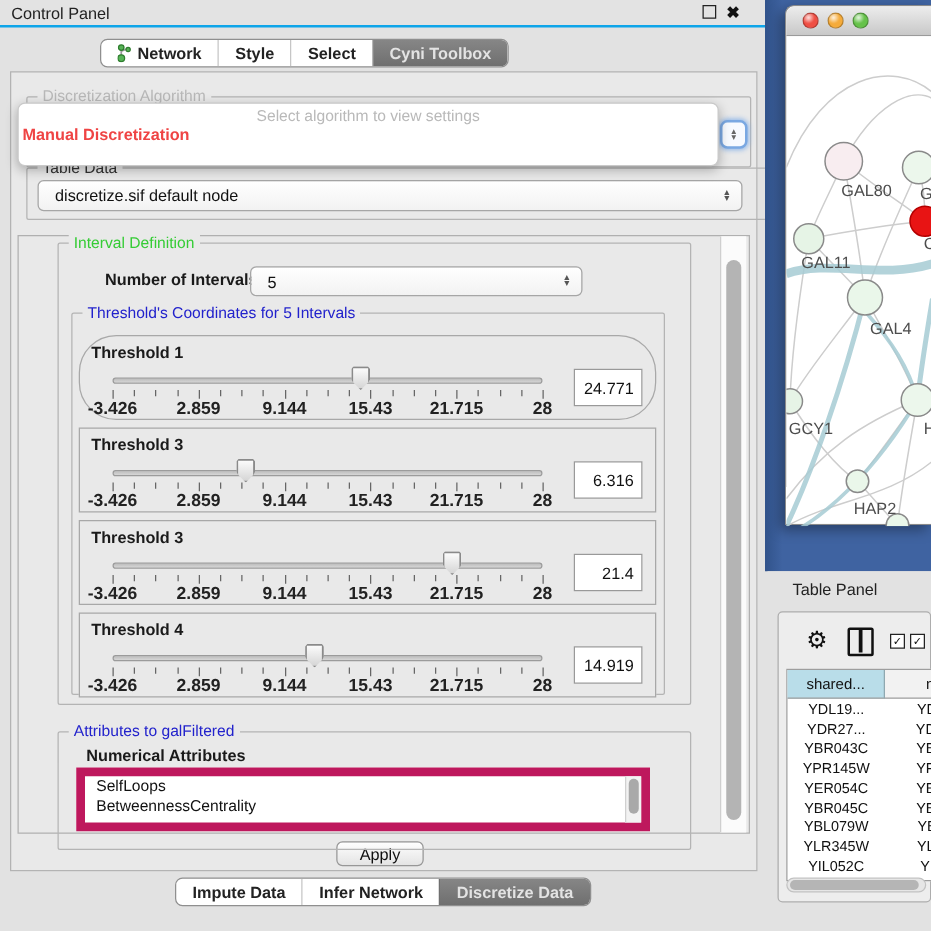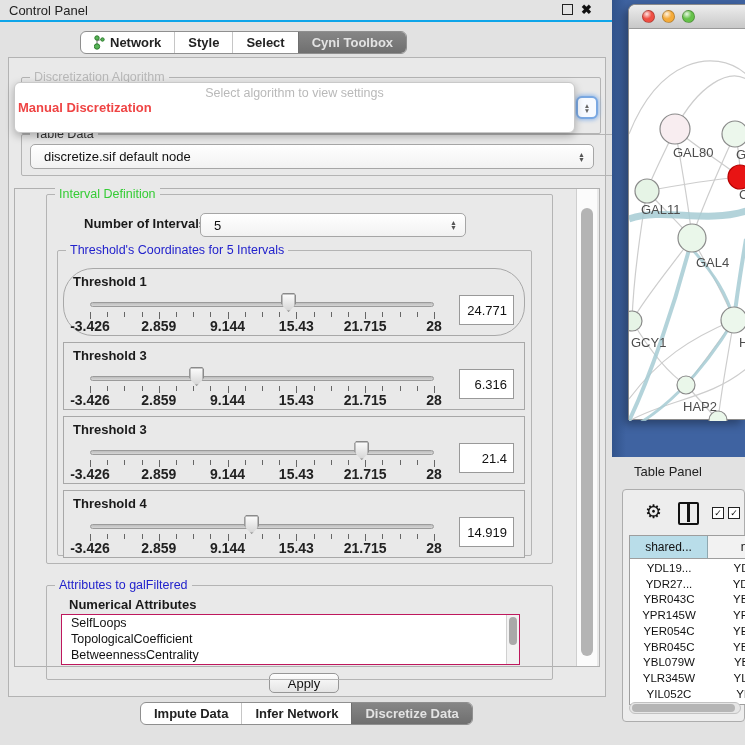--- a/index.html
+++ b/index.html
@@ -61,21 +61,21 @@
     clip-path:polygon(50% 100%, 8% 66%, 0 55%, 0 12%, 12% 0, 88% 0, 100% 12%, 100% 55%, 92% 66%);
     box-shadow:inset 0 0 0 1.5px #8a8a8a; }
   .tick { position:absolute; width:1px; background:#666; }
   .tick-lab { position:absolute; top:49px; transform:translateX(-50%);
     font-size:14px; font-weight:bold; color:#222; white-space:nowrap; }
   .th-value { position:absolute; left:395px; top:26px; width:55px; height:30px;
     background:#fff; border:1px solid #999; font-size:13px; color:#111;
     display:flex; align-items:center; justify-content:flex-end; padding-right:6px; }
 
   #attr-list { position:absolute; left:14px; top:28px; width:459px; height:51px;
-    background:#fff; border:1px solid #be185d; overflow:hidden; }
+    background:#fff; border:7px solid #be185d; overflow:hidden; }
   .attr-item { font-size:12.5px; padding:1px 0 1px 9px; color:#111; white-space:nowrap; }
   #attr-sb { position:absolute; right:0; top:0; width:13px; height:49px; background:#f2f2f2;
     border-left:1px solid #d0d0d0; }
   #attr-sb-thumb { position:absolute; left:2px; top:2px; width:8px; height:28px;
     background:#a9a9a9; border-radius:5px; }
 
   .btn { position:absolute; background:linear-gradient(#fefefe,#e4e4e4);
     border:1px solid #979797; border-radius:5px; font-size:13px; color:#111;
     display:flex; align-items:center; justify-content:center; }
 
@@ -336,21 +336,20 @@
         <div class="th-value">14.919</div>
       </div>
     </div>
 
   <div class="group" style="left:31px; top:396px; width:507px; height:95px;">
     <span class="legend blue">Attributes to galFiltered</span>
     <span class="abs" style="left:22px; top:11px; font-size:13px; font-weight:bold;">Numerical Attributes</span>
     <div id="attr-list">
       <div id="attr-items">
           <div class="attr-item">SelfLoops</div>
-          <div class="attr-item">TopologicalCoefficient</div>
           <div class="attr-item">BetweennessCentrality</div>
         </div>
       <div id="attr-sb">
         <div id="attr-sb-thumb"></div>
       </div>
     </div>
   </div>
 
   <div id="vsb-track">
     <div id="vsb-thumb"></div>

